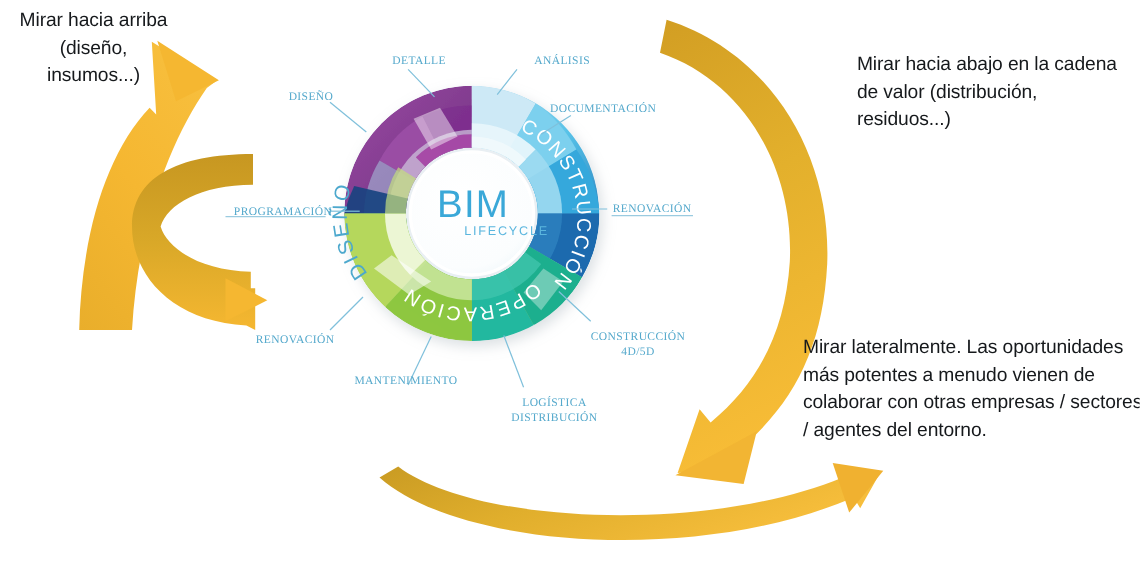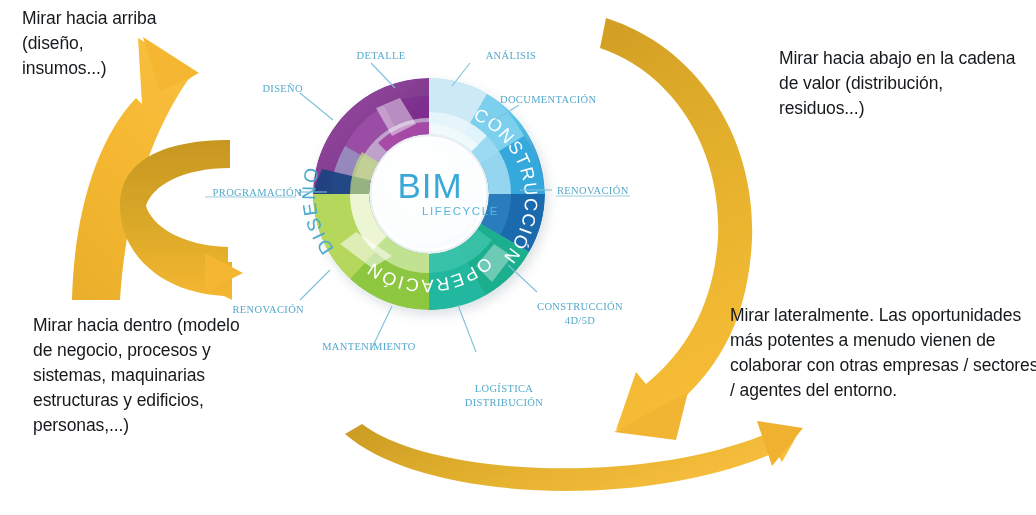--- a/index.html
+++ b/index.html
@@ -23,21 +23,21 @@
   }
   .callout {
     position: absolute;
     color: #16191c;
     font-family: "Liberation Sans", sans-serif;
     font-size: 17.5px;
     line-height: 25px;
     white-space: pre-line;
     letter-spacing: -0.1px;
   }
-  #callout-up    { left: 22px;  top: 6px;   width: 150px; }
+  #callout-up    { left: 10px;  top: 6px;   width: 150px; text-align: center; }
   #callout-down  { left: 779px; top: 46px;  width: 240px; }
   #callout-in    { left: 33px;  top: 313px; width: 215px; }
   #callout-side  { left: 730px; top: 303px; width: 310px; }
 
   #wheel-svg, #arrows-svg {
     position: absolute;
     left: 0; top: 0;
     width: 1036px;
     height: 515px;
   }
@@ -301,27 +301,26 @@
     <div class="bim-sub">LIFECYCLE</div>
   </div>
 
   <div id="spoke-labels">
       <div class="wheel-label " style="left: 336px; top: 49px; width: 90px;">DETALLE</div>
       <div class="wheel-label " style="left: 466px; top: 49px; width: 90px;">ANÁLISIS</div>
       <div class="wheel-label right" style="left: 500px; top: 93px; width: 110px;">DOCUMENTACIÓN</div>
       <div class="wheel-label right" style="left: 557px; top: 184px; width: 90px;">RENOVACIÓN</div>
       <div class="wheel-label " style="left: 528px; top: 300px; width: 104px;">CONSTRUCCIÓN
 4D/5D</div>
-      <div class="wheel-label " style="left: 455px; top: 360px; width: 98px; margin-top: 22px;">LOGÍSTICA
+      <div class="wheel-label " style="left: 455px; top: 360px; width: 98px;">LOGÍSTICA
 DISTRIBUCIÓN</div>
       <div class="wheel-label " style="left: 310px; top: 340px; width: 118px;">MANTENIMIENTO</div>
       <div class="wheel-label left" style="left: 216px; top: 303px; width: 88px;">RENOVACIÓN</div>
       <div class="wheel-label left" style="left: 197px; top: 186px; width: 105px;">PROGRAMACIÓN</div>
       <div class="wheel-label left" style="left: 241px; top: 82px; width: 62px;">DISEÑO</div>
     </div>
 
 
   <div class="callout" id="callout-up">Mirar hacia arriba (diseño, insumos...)</div>
   <div class="callout" id="callout-down">Mirar hacia abajo en la cadena de valor (distribución, residuos...)</div>
-  <div class="callout" id="callout-in">Mirar hacia dentro (modelo de negocio, procesos y sistemas, maquinarias estructuras y edificios, personas,...)</div>
   <div class="callout" id="callout-side">Mirar lateralmente. Las oportunidades más potentes a menudo vienen de colaborar con otras empresas / sectores / agentes del entorno.</div>
 
 </div>
 
 </body></html>

